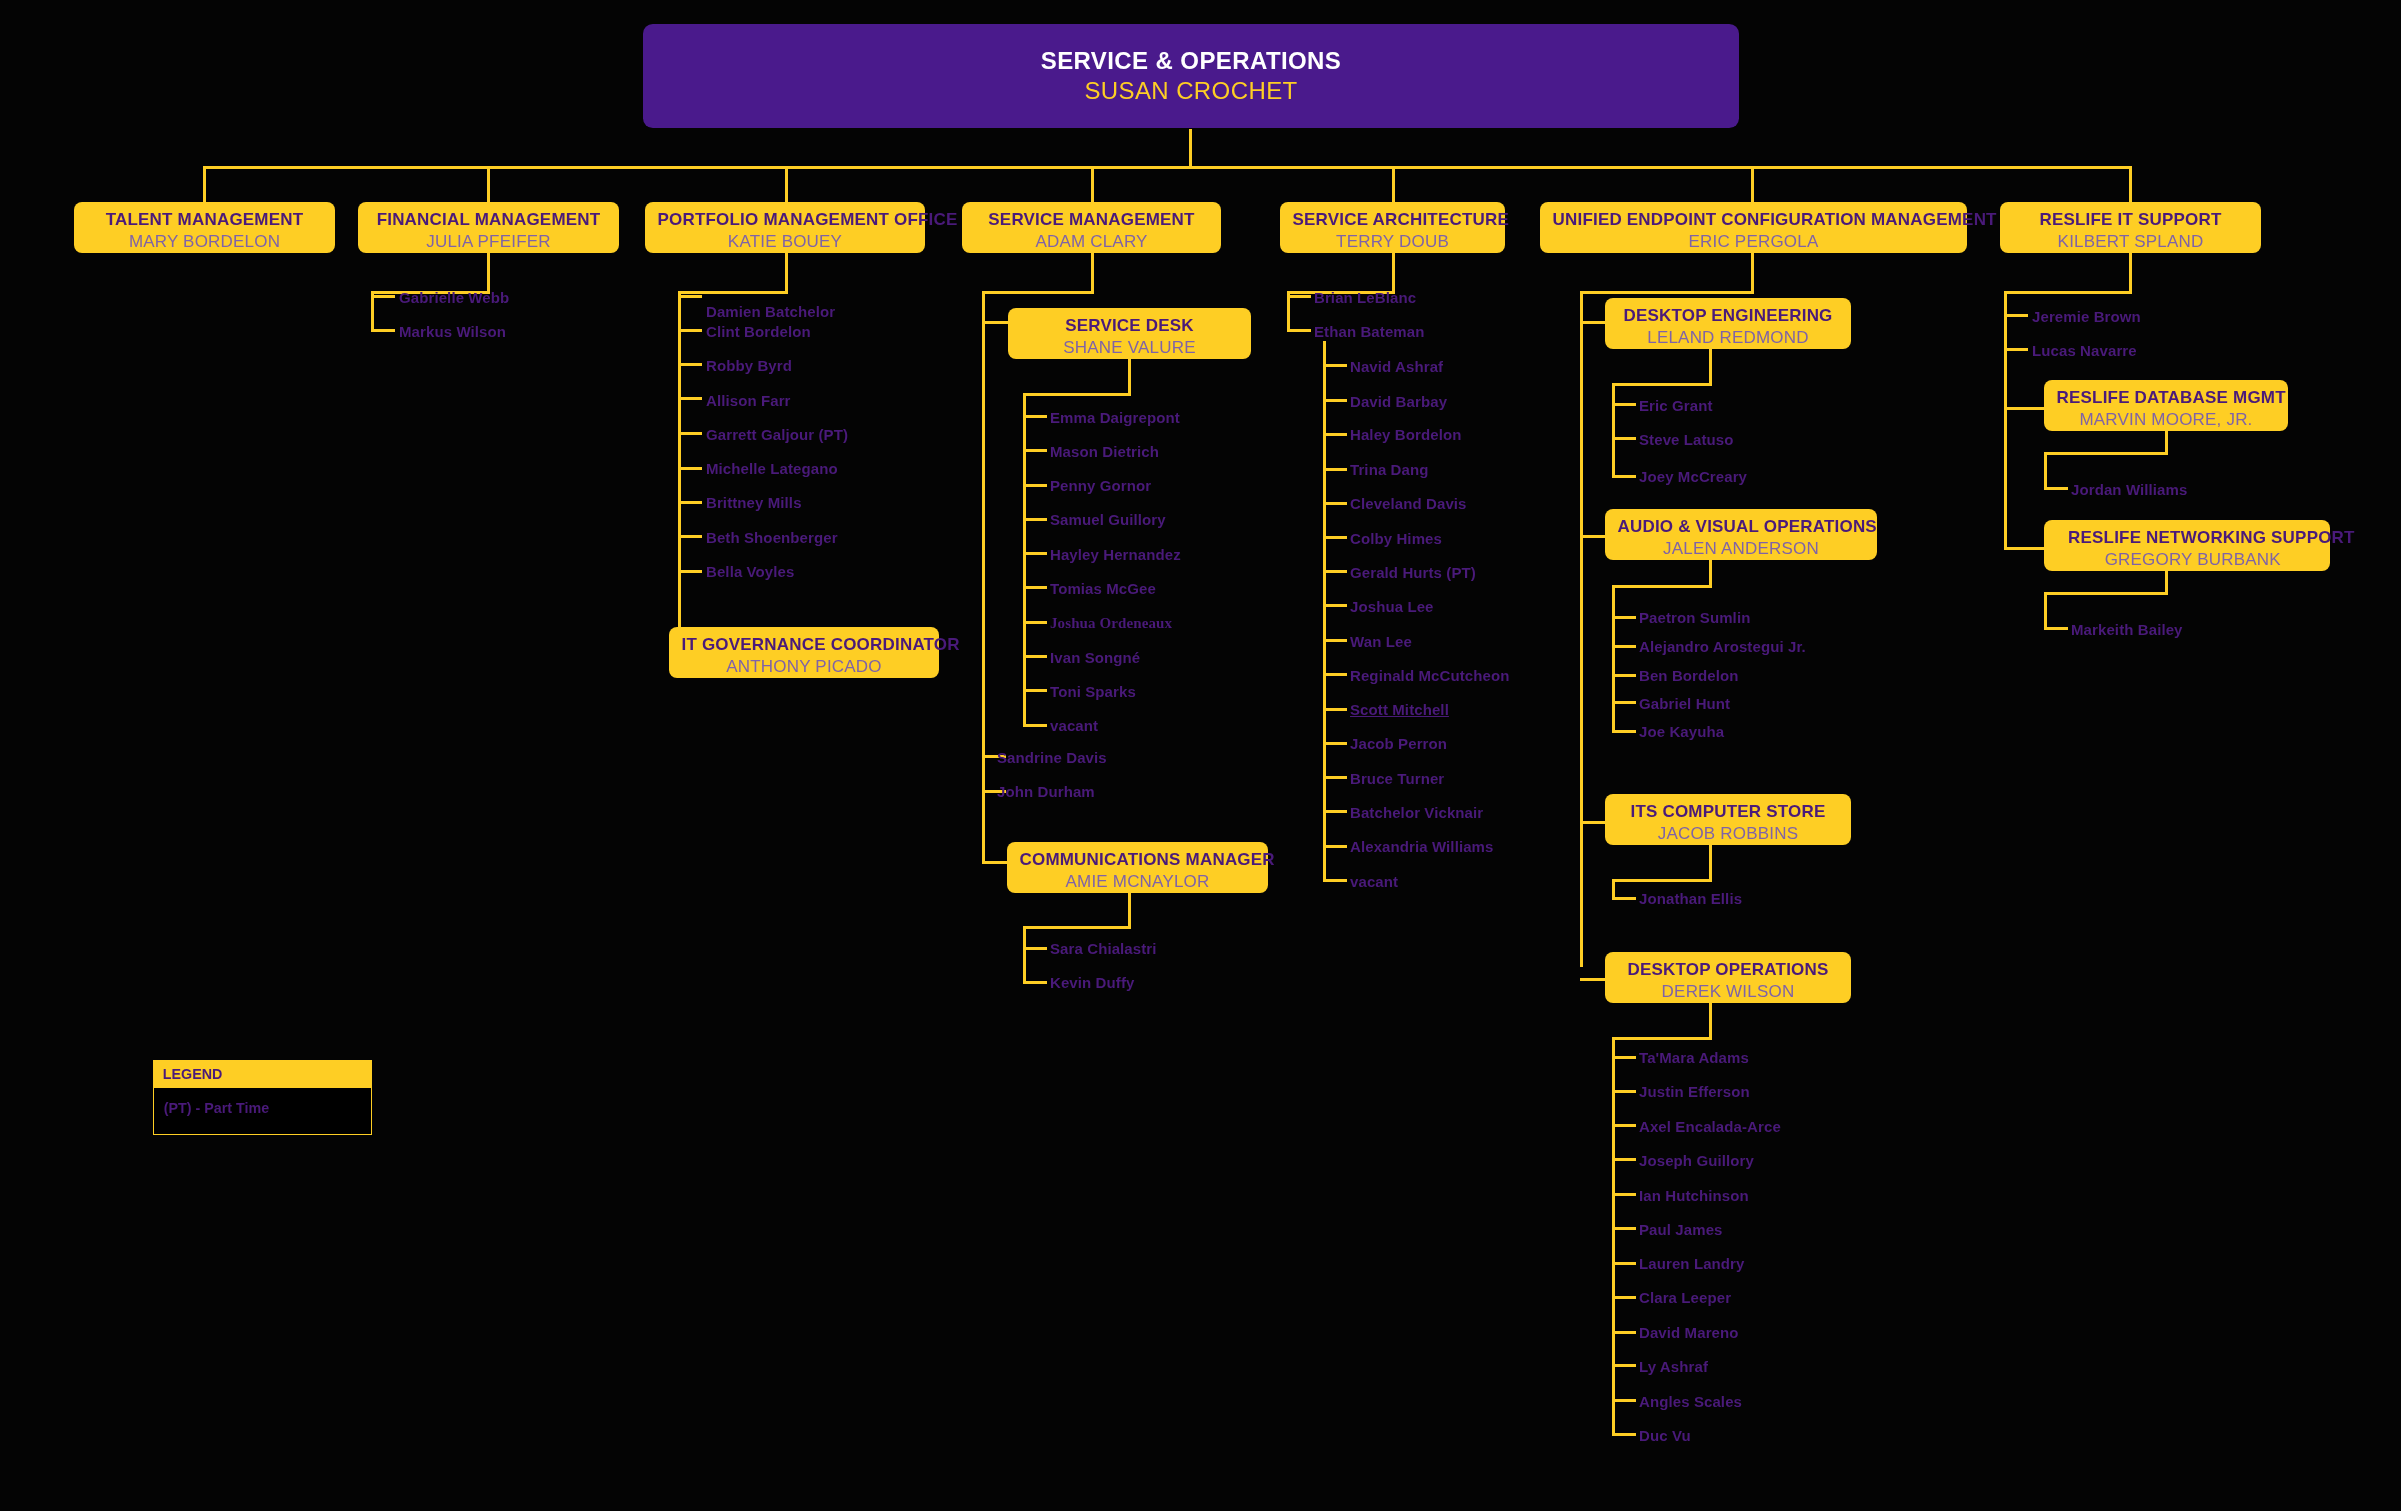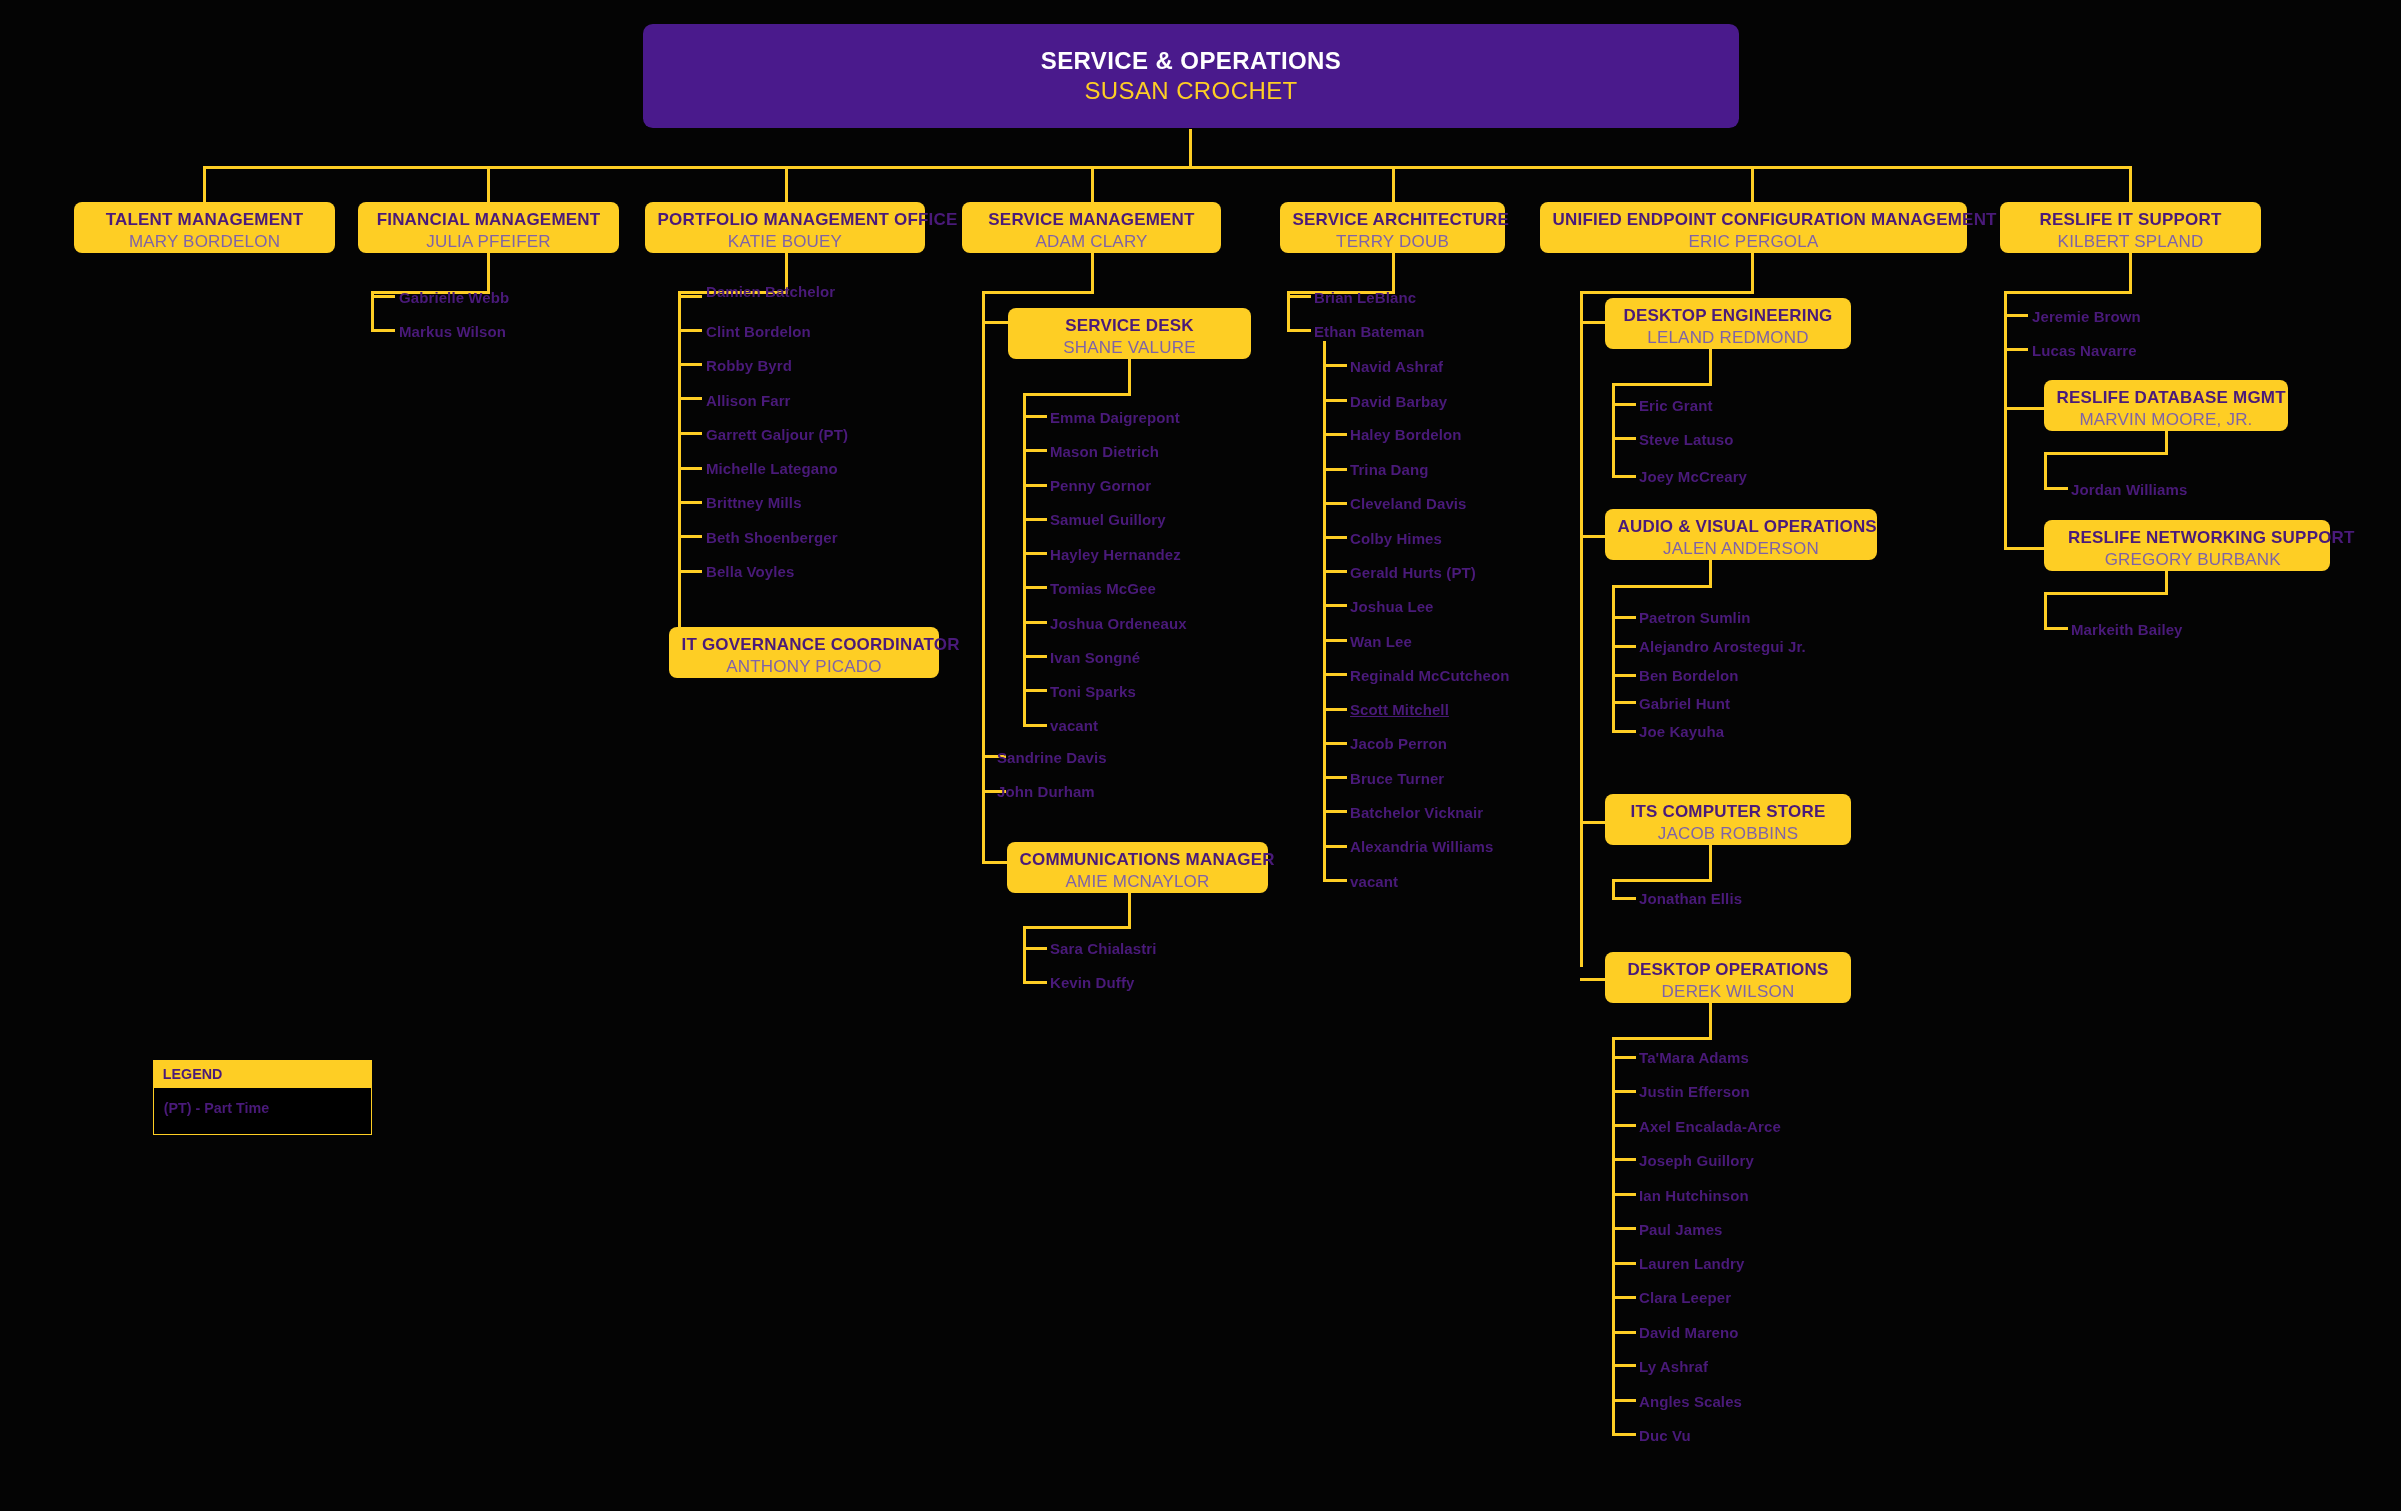--- a/index.html
+++ b/index.html
@@ -113,21 +113,21 @@
 <div class="h" style="left:678px;top:295px;width:24px;"></div>
 <div class="h" style="left:678px;top:329px;width:24px;"></div>
 <div class="h" style="left:678px;top:363px;width:24px;"></div>
 <div class="h" style="left:678px;top:397px;width:24px;"></div>
 <div class="h" style="left:678px;top:432px;width:24px;"></div>
 <div class="h" style="left:678px;top:467px;width:24px;"></div>
 <div class="h" style="left:678px;top:501px;width:24px;"></div>
 <div class="h" style="left:678px;top:535px;width:24px;"></div>
 <div class="h" style="left:678px;top:570px;width:24px;"></div>
 <div class="h" style="left:678px;top:634px;width:36px;"></div>
-<div class="leaf" style="left:706px;top:284px;">Damien Batchelor</div>
+<div class="leaf" style="left:706px;top:304px;">Damien Batchelor</div>
 <div class="leaf" style="left:706px;top:324px;">Clint Bordelon</div>
 <div class="leaf" style="left:706px;top:358px;">Robby Byrd</div>
 <div class="leaf" style="left:706px;top:393px;">Allison Farr</div>
 <div class="leaf" style="left:706px;top:427px;">Garrett Galjour (PT)</div>
 <div class="leaf" style="left:706px;top:461px;">Michelle Lategano</div>
 <div class="leaf" style="left:706px;top:495px;">Brittney Mills</div>
 <div class="leaf" style="left:706px;top:530px;">Beth Shoenberger</div>
 <div class="leaf" style="left:706px;top:564px;">Bella Voyles</div>
 
 <div class="box" style="left:669px;top:627px;width:270px;height:51px;">
@@ -161,21 +161,21 @@
 <div class="h" style="left:1023px;top:621px;width:24px;"></div>
 <div class="h" style="left:1023px;top:655px;width:24px;"></div>
 <div class="h" style="left:1023px;top:689px;width:24px;"></div>
 <div class="h" style="left:1023px;top:724px;width:24px;"></div>
 <div class="leaf" style="left:1050px;top:410px;">Emma Daigrepont</div>
 <div class="leaf" style="left:1050px;top:444px;">Mason Dietrich</div>
 <div class="leaf" style="left:1050px;top:478px;">Penny Gornor</div>
 <div class="leaf" style="left:1050px;top:512px;">Samuel Guillory</div>
 <div class="leaf" style="left:1050px;top:547px;">Hayley Hernandez</div>
 <div class="leaf" style="left:1050px;top:581px;">Tomias McGee</div>
-<div class="leaf" style="left:1050px;top:616px;">Joshua Ordeneaux</div>
+<div class="leaf" style="left:1050px;top:616px;font-family:Liberation Serif, serif;">Joshua Ordeneaux</div>
 <div class="leaf" style="left:1050px;top:650px;">Ivan Songné</div>
 <div class="leaf" style="left:1050px;top:684px;">Toni Sparks</div>
 <div class="leaf" style="left:1050px;top:718px;">vacant</div>
 
 <div class="box" style="left:1007px;top:842px;width:261px;height:51px;">
   <div class="t">COMMUNICATIONS MANAGER</div>
   <div class="s">AMIE MCNAYLOR</div>
 </div>
 <div class="v" style="left:1128px;top:892px;height:36px;"></div>
 <div class="h" style="left:1023px;top:926px;width:108px;"></div>

